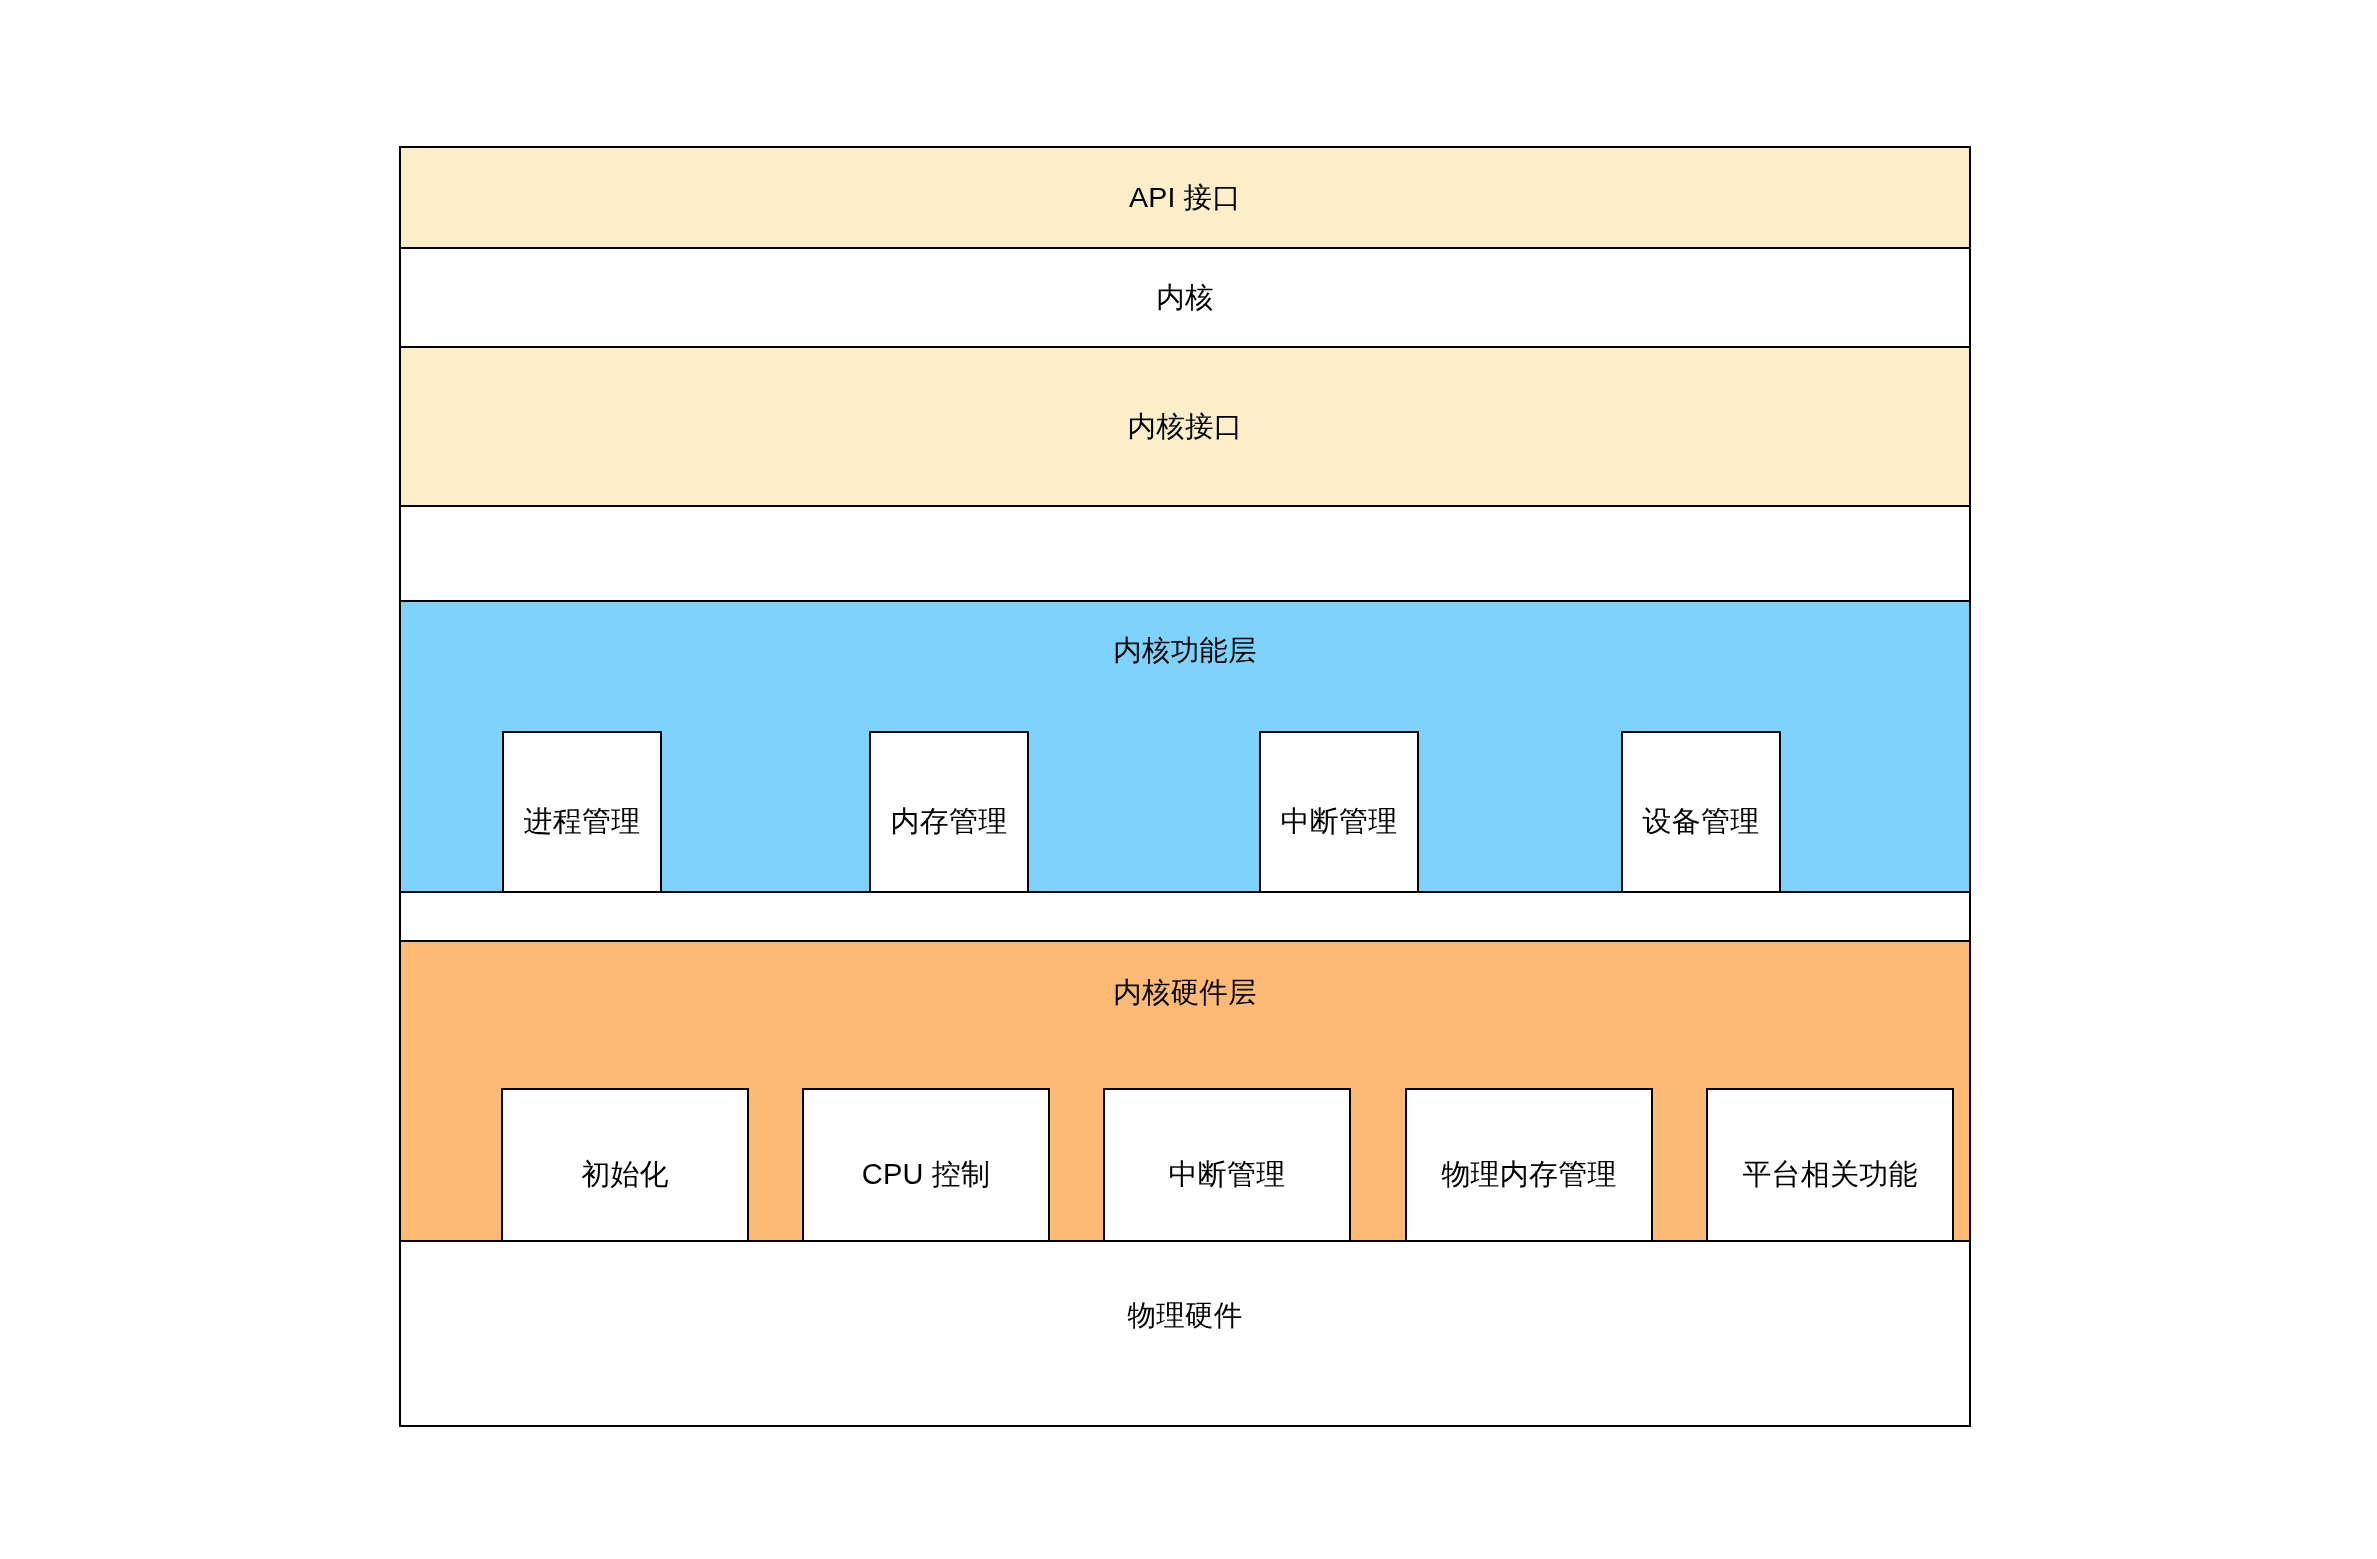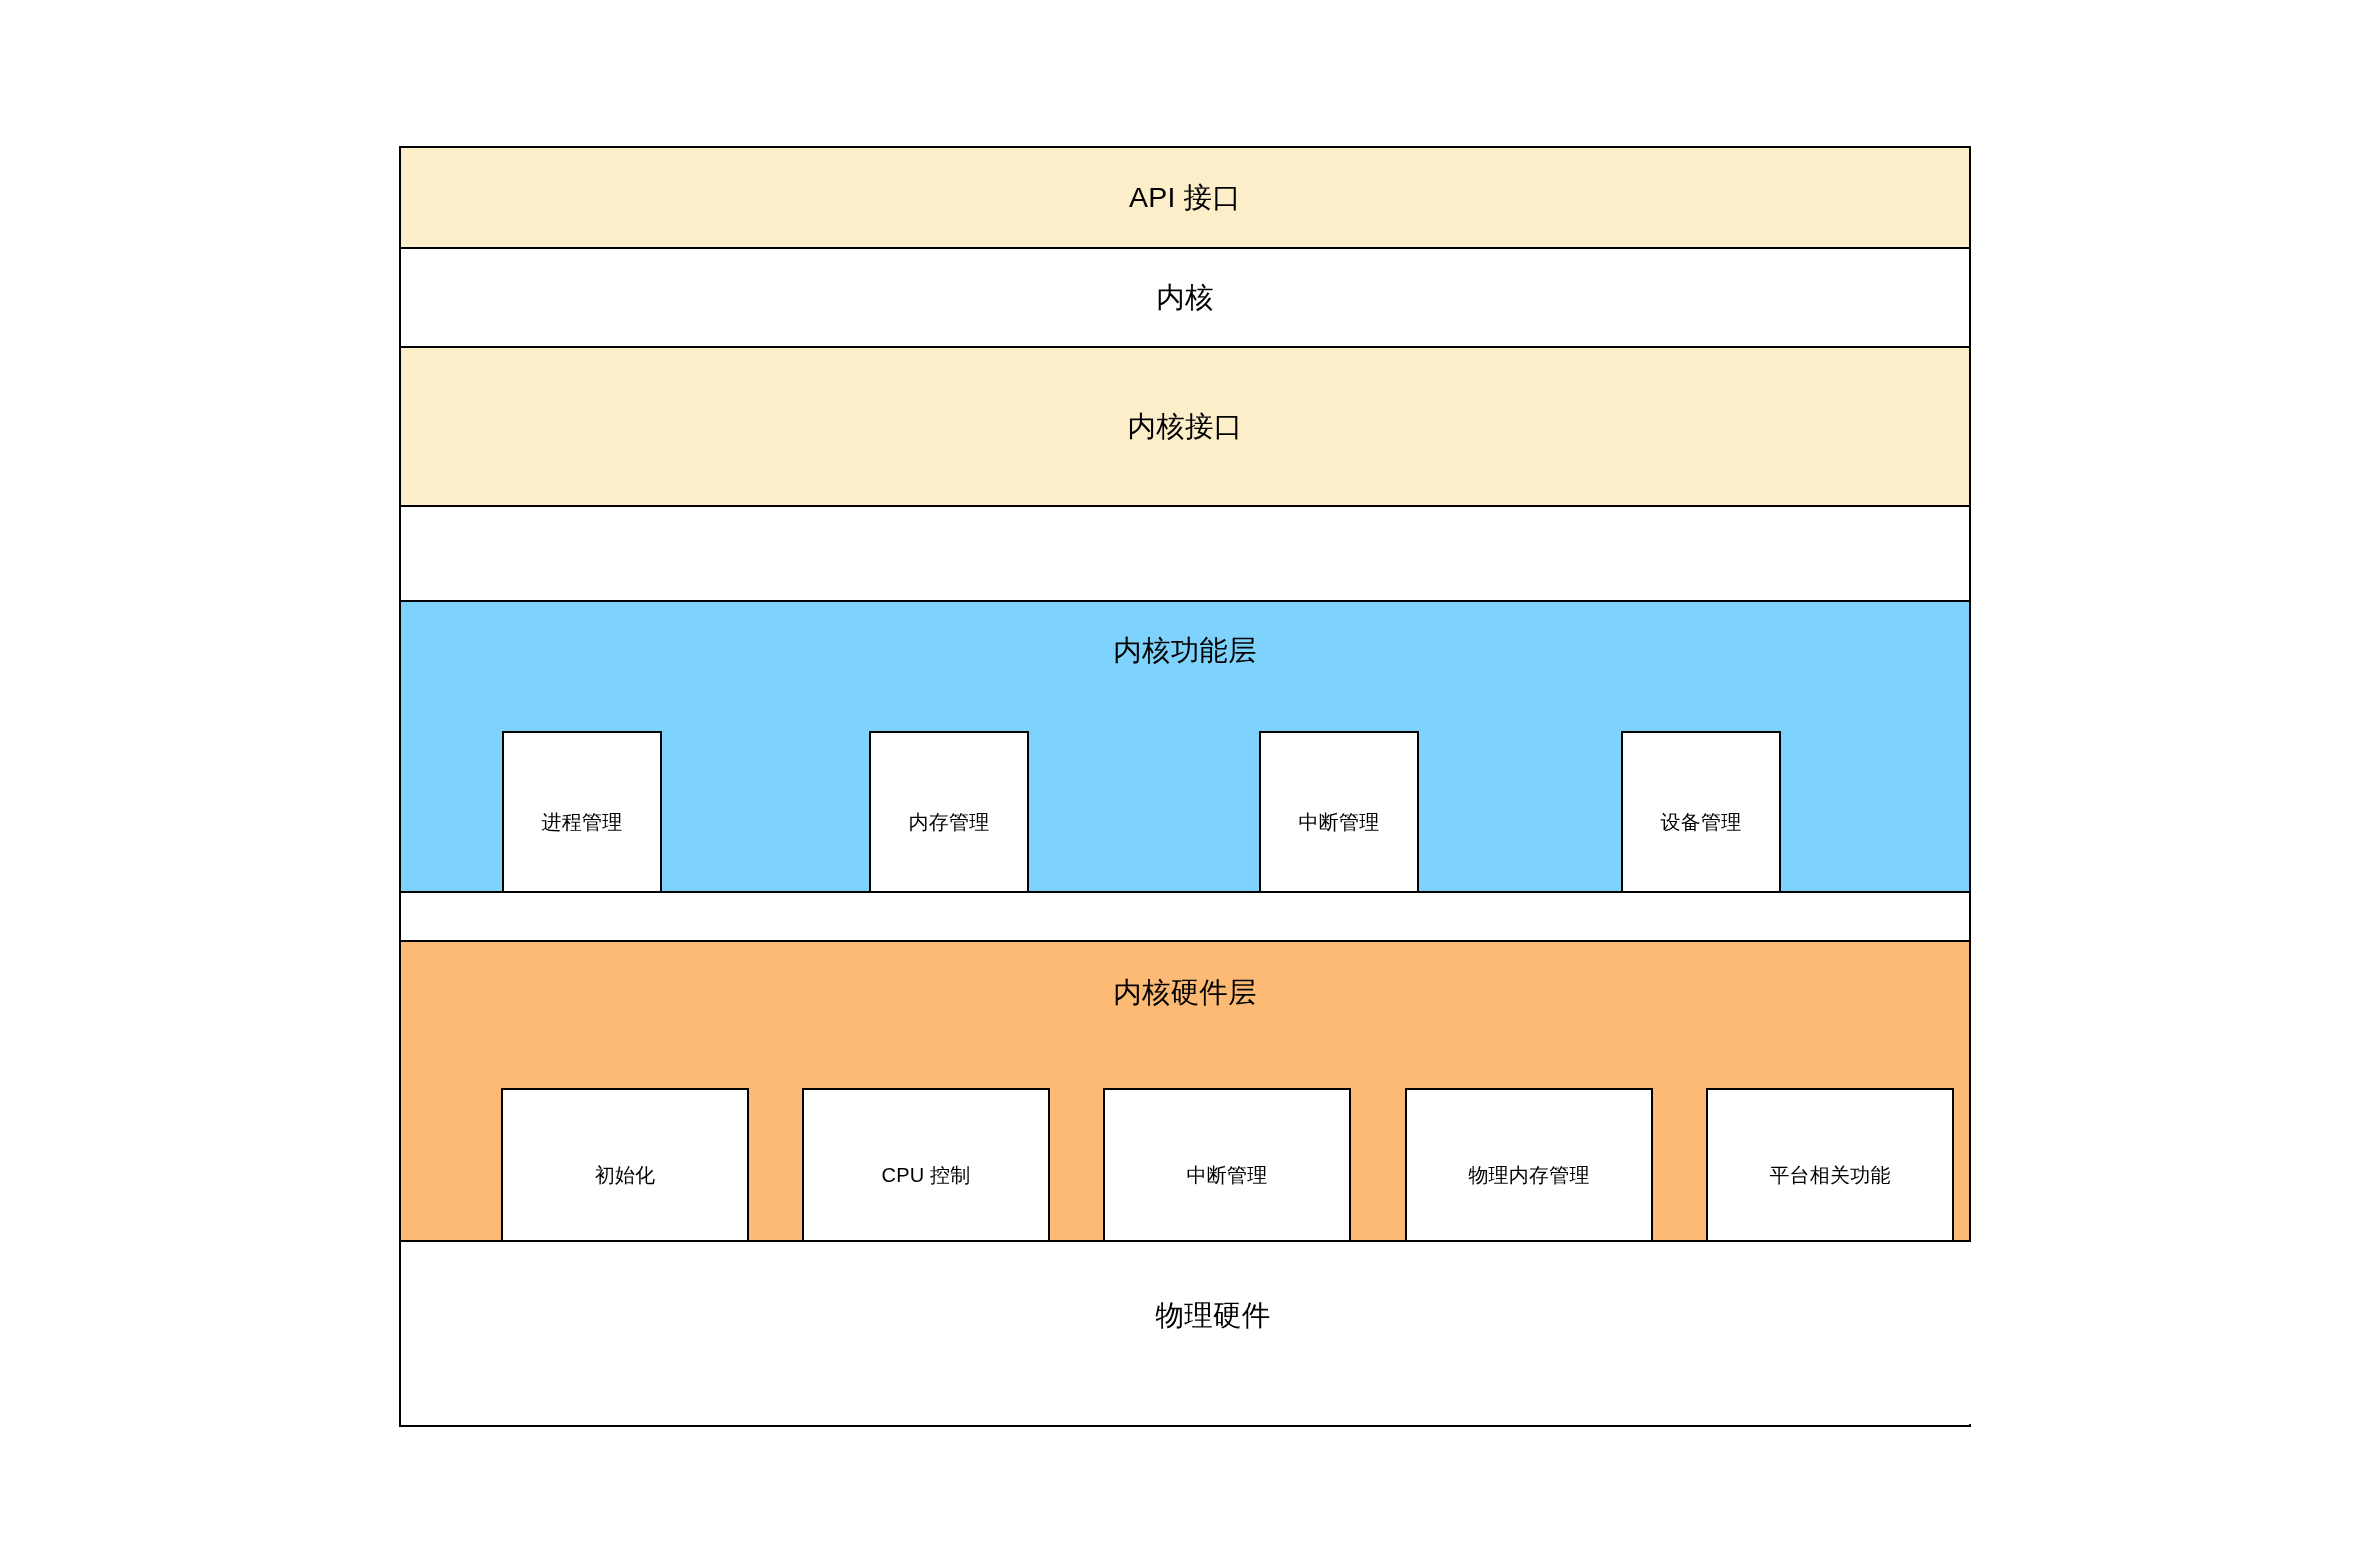--- a/index.html
+++ b/index.html
@@ -63,21 +63,21 @@
   .subbox {
     position: absolute;
     background: #ffffff;
     border: 2.9px solid #000000;
     box-sizing: border-box;
     display: flex;
     align-items: center;
     justify-content: center;
   }
   .subbox-label {
-    font-size: 20px;
+    font-size: 29px;
     color: #000000;
     white-space: nowrap;
     letter-spacing: 0.2px;
     margin-top: 20px;
   }
 </style>
 </head>
 <body>
 
 <div id="diagram-root">
@@ -132,18 +132,18 @@
   <div class="subbox" style="left: 702px; top: 940px; width: 248px; height: 154px;">
     <span class="subbox-label">中断管理</span>
   </div>
   <div class="subbox" style="left: 1004px; top: 940px; width: 248px; height: 154px;">
     <span class="subbox-label">物理内存管理</span>
   </div>
   <div class="subbox" style="left: 1305px; top: 940px; width: 248px; height: 154px;">
     <span class="subbox-label">平台相关功能</span>
   </div>
 
-  <div class="band plain" style="top:1094px; height:182px;margin-left:28px;">
+  <div class="band plain" style="top:1094px; height:182px;">
     <span class="band-label label-centered" style="top:58px;">物理硬件</span>
   </div>
 
 </div>
 
 
 </body></html>

